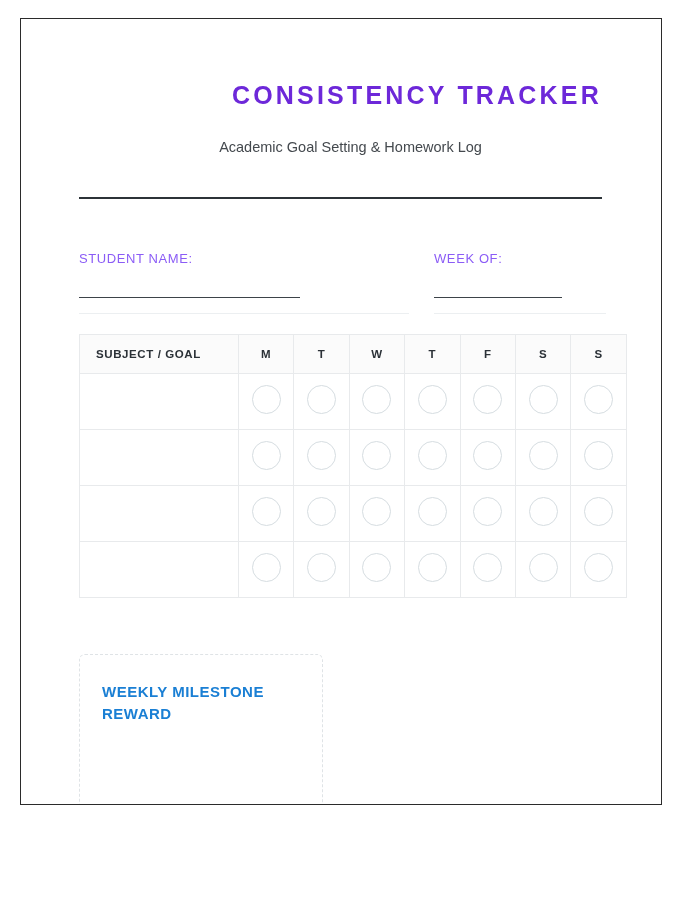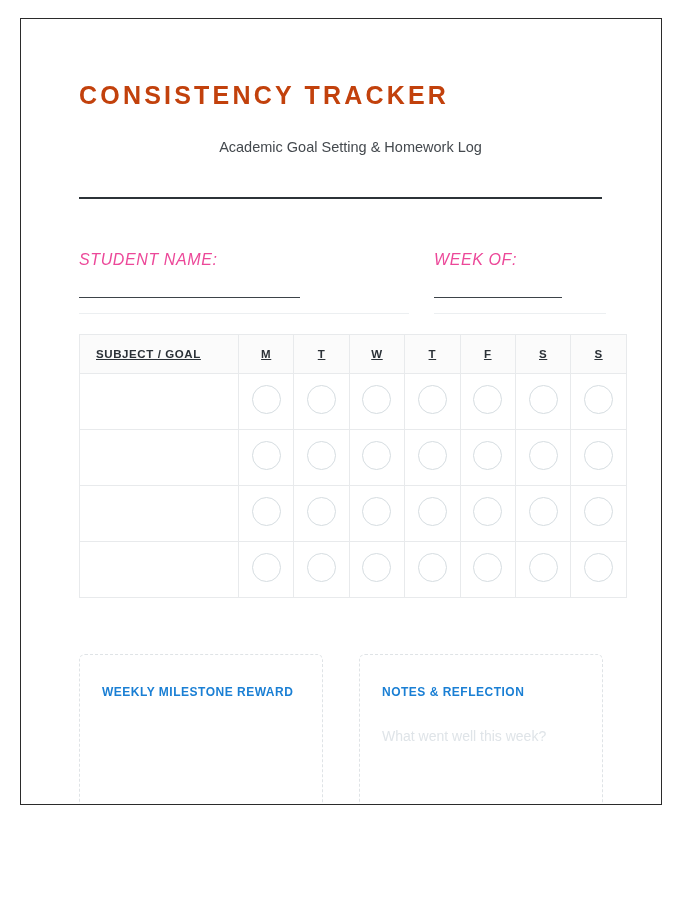--- a/index.html
+++ b/index.html
@@ -30,25 +30,25 @@
     top: 0;
     width: 100%;
     height: 100%;
   }
   
   .doc-title {
     position: absolute;
     left: 58px;
     top: 62px;
     width: 523px;
-    text-align: left;
+    text-align: right;
     font-size: 25px;
     font-weight: bold;
     letter-spacing: 3.2px;
-    color: #c2410c;
+    color: #6d28d9;
   }
   .doc-subtitle {
     position: absolute;
     left: 68px;
     top: 120px;
     width: 523px;
     text-align: center;
     font-size: 14.5px;
     font-weight: normal;
     color: #44494e;
@@ -62,26 +62,25 @@
     border-top: 2px solid #2c3338;
   }
   
   .meta-field {
     position: absolute;
     top: 232px;
   }
   .meta-field.student { left: 58px; width: 330px; }
   .meta-field.week { left: 413px; width: 170px; }
   .meta-label {
-    font-size: 16px;
+    font-size: 13px;
     letter-spacing: 0.6px;
-    color: #ec4899;
+    color: #8b5cf6;
     text-transform: none;
     white-space: nowrap;
-    font-style: italic;
   }
   .meta-rule-dark {
     position: absolute;
     top: 46px;
     left: 0;
     height: 0;
     border-top: 1.3px solid #3d4349;
   }
   .meta-field.student .meta-rule-dark { width: 221px; }
   .meta-field.week .meta-rule-dark { width: 128px; }
@@ -101,21 +100,20 @@
     left: 58px;
     top: 315px;
     width: 523px;
     border-collapse: collapse;
     table-layout: fixed;
   }
   .tracker th, .tracker td {
     border: 1px solid #e8eaec;
     padding: 0;
     margin: 0;
-    text-decoration: underline;
   }
   .tracker thead th {
     background: #fbfbfb;
     height: 38px;
     font-size: 11.5px;
     font-weight: bold;
     color: #2b3137;
     letter-spacing: 0.6px;
   }
   .tracker thead th.subject-head {
@@ -156,21 +154,21 @@
     box-sizing: border-box;
     background: #ffffff;
   }
   .card.left { left: 58px; width: 244px; }
   .card.right { left: 338px; width: 244px; }
   .card-title {
     position: absolute;
     left: 22px;
     top: 26px;
     width: 200px;
-    font-size: 12px;
+    font-size: 15px;
     font-weight: bold;
     letter-spacing: 0.5px;
     line-height: 22px;
     color: #1a7fd4;
   }
   .card-placeholder {
     position: absolute;
     left: 22px;
     width: 205px;
     font-size: 14px;
@@ -256,19 +254,15 @@
           <td class="check-cell"><span class="check-circle"></span></td>
           <td class="check-cell"><span class="check-circle"></span></td>
         </tr>
       </tbody>
     </table>
 
     <div class="card left">
       <div class="card-title">WEEKLY MILESTONE REWARD</div>
     </div>
 
-    <div class="card right">
-      <div class="card-title">NOTES &amp; REFLECTION</div>
-      <div class="card-placeholder">What went well this week?</div>
-    </div>
 
   </div>
 </div>
 
 </body></html>

